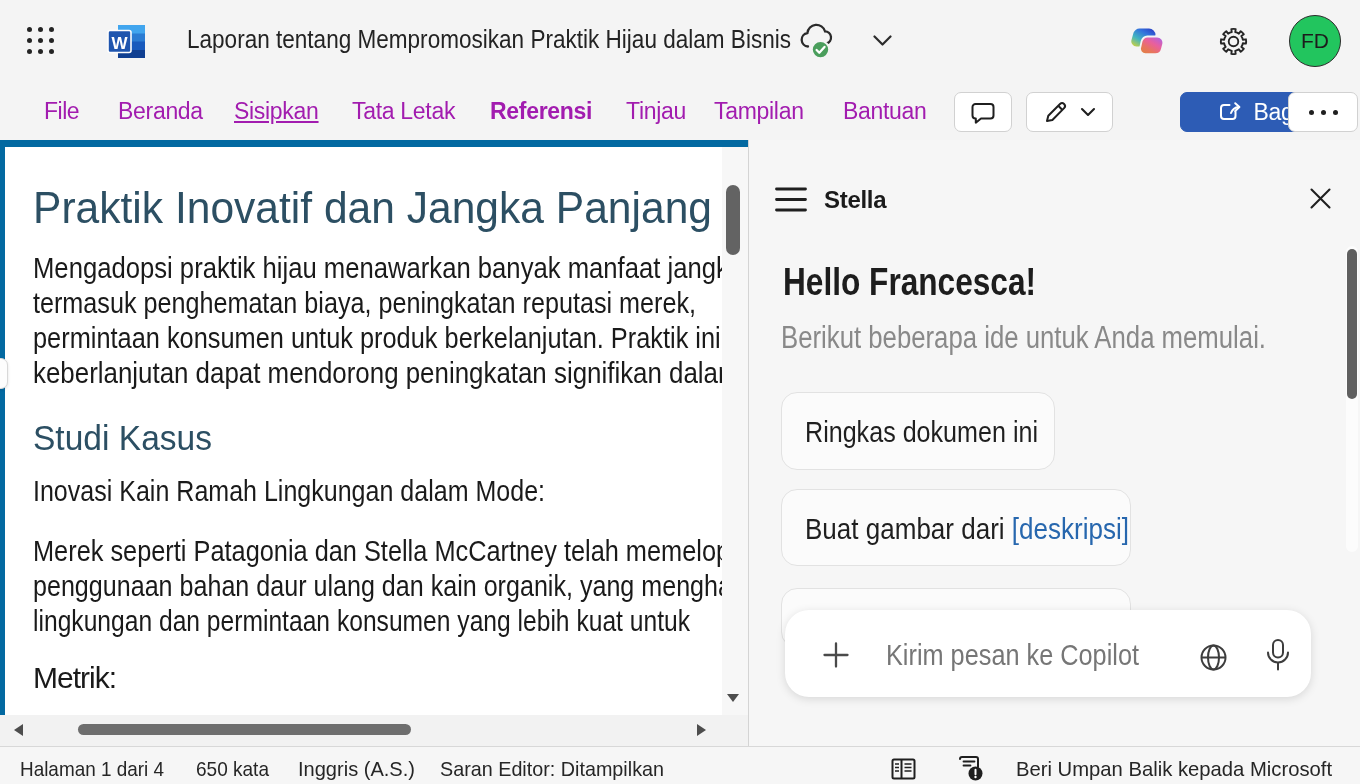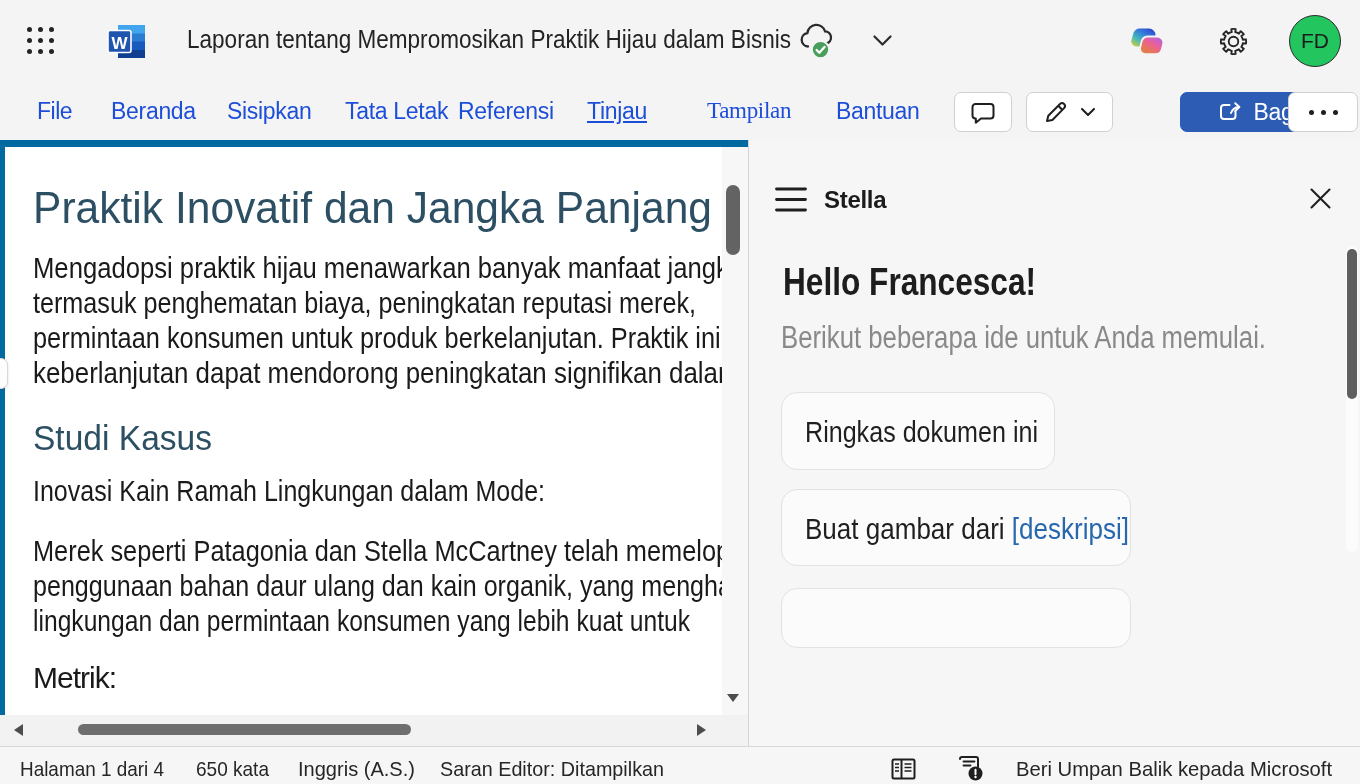--- a/index.html
+++ b/index.html
@@ -6,21 +6,21 @@
   html,body { width:1360px; height:784px; overflow:hidden; }
   body { font-family:"Liberation Sans", sans-serif; background:#f4f4f4; position:relative; }
   .abs { position:absolute; }
   .sx { transform-origin:0 50%; white-space:nowrap; }
   
   #header { position:absolute; left:0; top:0; width:1360px; height:84px; background:#f4f4f4; }
   #waffle { position:absolute; left:27px; top:27px; width:29px; height:29px; }
   #waffle i { position:absolute; width:5px; height:5px; border-radius:50%; background:#242424; }
   #doctitle { position:absolute; left:187px; top:24.5px; font-size:25px; color:#232323; white-space:nowrap; transform-origin:0 50%; }
   
-  .menuitem { position:absolute; top:97.5px; font-size:23px; color:#1d4ed8; letter-spacing:-0.3px; white-space:nowrap; }
+  .menuitem { position:absolute; top:97.5px; font-size:23px; color:#a21caf; letter-spacing:-0.3px; white-space:nowrap;margin-left:7px; }
   .topbtn { position:absolute; top:92px; height:40px; background:#ffffff; border:1px solid #d1d1d1; border-radius:7px; display:flex; align-items:center; justify-content:center; }
   
   #canvas { position:absolute; left:0; top:140px; width:748px; height:606px; background:#0369a1; }
   #page { position:absolute; left:5px; top:7px; width:717px; height:568px; background:#ffffff; overflow:hidden; }
   .doctext { position:absolute; white-space:nowrap; color:#1a1a1a; transform-origin:0 0; }
   .pline { display:inline-block; transform-origin:0 50%; white-space:nowrap; }
   .dochead { color:#2c4f63; }
   #hscroll { position:absolute; left:0; top:575px; width:748px; height:31px; background:#f2f2f2; }
   #hthumb { position:absolute; left:78px; top:9px; width:333px; height:11px; border-radius:6px; background:#6e6e6e; }
   #vtrack { position:absolute; left:722px; top:7px; width:26px; height:568px; background:#f7f7f7; }
@@ -93,25 +93,25 @@
     <svg class="abs" style="left:1219px; top:27px;" width="29" height="29" viewBox="0 0 28 28">
       <path d="M11.88,1.99A12.2,12.2 0 0 1 16.12,1.99L15.68,4.95A9.2,9.2 0 0 1 19.21,6.42L21.00,4.01A12.2,12.2 0 0 1 23.99,7.00L21.58,8.79A9.2,9.2 0 0 1 23.05,12.32L26.01,11.88A12.2,12.2 0 0 1 26.01,16.12L23.05,15.68A9.2,9.2 0 0 1 21.58,19.21L23.99,21.00A12.2,12.2 0 0 1 21.00,23.99L19.21,21.58A9.2,9.2 0 0 1 15.68,23.05L16.12,26.01A12.2,12.2 0 0 1 11.88,26.01L12.32,23.05A9.2,9.2 0 0 1 8.79,21.58L7.00,23.99A12.2,12.2 0 0 1 4.01,21.00L6.42,19.21A9.2,9.2 0 0 1 4.95,15.68L1.99,16.12A12.2,12.2 0 0 1 1.99,11.88L4.95,12.32A9.2,9.2 0 0 1 6.42,8.79L4.01,7.00A12.2,12.2 0 0 1 7.00,4.01L8.79,6.42A9.2,9.2 0 0 1 12.32,4.95Z" fill="none" stroke="#242424" stroke-width="1.8" stroke-linejoin="round"></path>
       <circle cx="14" cy="14" r="4.6" fill="none" stroke="#242424" stroke-width="1.8"></circle>
     </svg>
 
     <div class="abs" style="left:1289px; top:15px; width:52px; height:52px; border-radius:50%; background:#22c55e; border:1.7px solid #2b2b2b; display:flex; align-items:center; justify-content:center; font-size:21px; color:#1c1c1c;">FD</div>
   </div>
 
   <div class="menuitem" style="left:37px; letter-spacing:-0.5px;">File</div>
   <div class="menuitem" style="left:111px;text-align:right;">Beranda</div>
-  <div class="menuitem" style="left:227px;">Sisipkan</div>
+  <div class="menuitem" style="left:227px;text-decoration:underline;">Sisipkan</div>
   <div class="menuitem" style="left:345px;">Tata Letak</div>
-  <div class="menuitem" style="left:458px;">Referensi</div>
-  <div class="menuitem" style="left:587px;text-decoration:underline;">Tinjau</div>
-  <div class="menuitem" style="left:707px;font-family:Liberation Serif, serif;">Tampilan</div>
+  <div class="menuitem" style="left:483px;font-weight:bold;">Referensi</div>
+  <div class="menuitem" style="left:619px;">Tinjau</div>
+  <div class="menuitem" style="left:707px;">Tampilan</div>
   <div class="menuitem" style="left:836px;">Bantuan</div>
 
   <div class="topbtn" style="left:954px; width:58px;">
     <svg width="27" height="27" viewBox="0 0 27 27">
       <path d="M6.5,5 h14 a3,3 0 0 1 3,3 v8.5 a3,3 0 0 1 -3,3 h-9.5 l-5.2,4.2 v-4.2 h-0.3 a3,3 0 0 1 -3,-3 v-8.5 a3,3 0 0 1 3,-3 Z" fill="none" stroke="#1f1f1f" stroke-width="2" stroke-linejoin="round"></path>
     </svg>
   </div>
   <div class="topbtn" style="left:1026px; width:87px;">
     <svg width="26" height="26" viewBox="0 0 26 26" style="margin-right:11px;">
       <path d="M4,22 l1.3,-5.2 L17,5 a2.9,2.9 0 0 1 4.1,0 a2.9,2.9 0 0 1 0,4.1 L9.4,21 Z" fill="none" stroke="#1f1f1f" stroke-width="2" stroke-linejoin="round"></path>
@@ -185,20 +185,36 @@
     <div class="abs sx" id="subtitle" style="left: 32px; top: 180px; font-size: 31px; color: rgb(137, 137, 137); transform: scaleX(0.8302);">Berikut beberapa ide untuk Anda memulai.</div>
 
     <div class="card" style="left:32px; top:252px; width:274px; height:78px;">
       <div class="cardtext sx" style="left: 23px; top: 23px; transform: scaleX(0.8655);">Ringkas dokumen ini</div>
     </div>
     <div class="card" style="left:32px; top:349px; width:350px; height:77px;">
       <div class="cardtext sx" style="left: 23px; top: 23px; transform: scaleX(0.8974);">Buat gambar dari <span style="color:#2767ae;">[deskripsi]</span></div>
     </div>
     <div class="card" style="left:32px; top:448px; width:350px; height:60px;"></div>
 
+    <div id="inputbox">
+      <svg class="abs" style="left:37px; top:31px;" width="28" height="28" viewBox="0 0 28 28">
+        <path d="M14,2.5 v23 M2.5,14 h23" stroke="#4a4a4a" stroke-width="2.3" stroke-linecap="round"></path>
+      </svg>
+      <div class="abs sx" id="kirim" style="left: 101px; top: 28px; font-size: 30px; color: rgb(118, 118, 118); transform: scaleX(0.8429);">Kirim pesan ke Copilot</div>
+      <svg class="abs" style="left:414px; top:33px;" width="29" height="29" viewBox="0 0 29 29">
+        <circle cx="14.5" cy="14.5" r="12" fill="none" stroke="#3d3d3d" stroke-width="2"></circle>
+        <ellipse cx="14.5" cy="14.5" rx="5.5" ry="12" fill="none" stroke="#3d3d3d" stroke-width="2"></ellipse>
+        <path d="M3,14.5 h23" stroke="#3d3d3d" stroke-width="2"></path>
+      </svg>
+      <svg class="abs" style="left:480px; top:28px;" width="26" height="34" viewBox="0 0 26 34">
+        <rect x="8" y="2" width="10" height="17.5" rx="5" fill="none" stroke="#3d3d3d" stroke-width="2"></rect>
+        <path d="M3,14.5 a10,10 0 0 0 20,0" fill="none" stroke="#3d3d3d" stroke-width="2" stroke-linecap="round"></path>
+        <path d="M13,25 v6.5" stroke="#3d3d3d" stroke-width="2" stroke-linecap="round"></path>
+      </svg>
+    </div>
 
     <div class="abs" style="left:597px; top:106px; width:12px; height:306px; border-radius:6px; background:#fcfcfc;"></div>
     <div class="abs" style="left:598px; top:109px; width:10px; height:150px; border-radius:5px; background:#5f5f5f;"></div>
   </div>
 
   <div id="statusbar">
     <div class="statustext sx" style="left: 20px; transform: scaleX(0.9004);">Halaman 1 dari 4</div>
     <div class="statustext sx" style="left: 196px; transform: scaleX(0.906);">650 kata</div>
     <div class="statustext sx" style="left: 298px; transform: scaleX(0.9547);">Inggris (A.S.)</div>
     <div class="statustext sx" style="left: 440px; transform: scaleX(0.9407);">Saran Editor: Ditampilkan</div>

